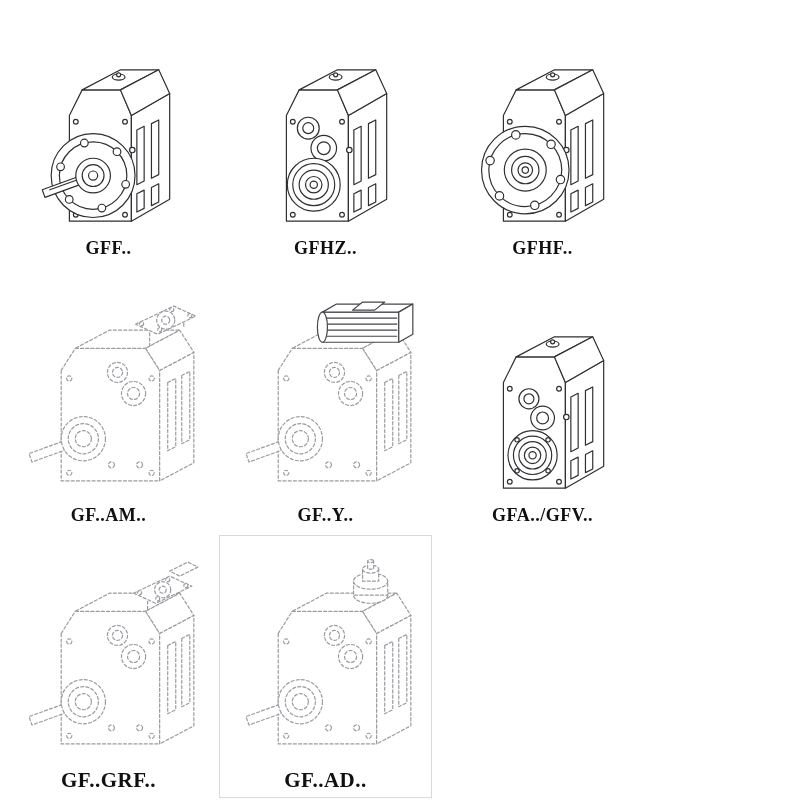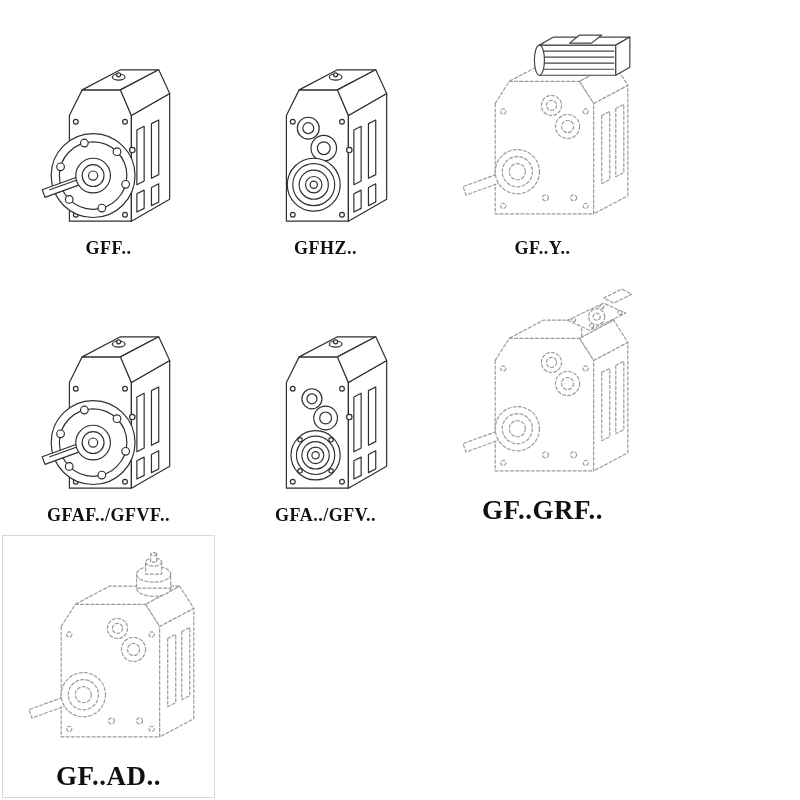--- a/index.html
+++ b/index.html
@@ -10,21 +10,21 @@
   .cell{display:flex;flex-direction:column;align-items:center;justify-content:flex-end;
         padding:6px 2px 8px 2px;box-sizing:border-box;}
   .cell svg{display:block;margin:auto auto 2px auto;}
   .draw{height:196px;width:auto;stroke-width:1.3;stroke-linejoin:round;stroke-linecap:round;}
   .draw-lg{height:216px;width:auto;stroke-width:1.2;stroke-linejoin:round;stroke-linecap:round;}
   .solid{stroke:var(--solid,#2f2f33);}
   .dashed{stroke:var(--dashed,#9b9ba1);stroke-dasharray:3 2.2;}
   .ml{stroke:#45454a;stroke-dasharray:none;}
   .label{font-weight:700;font-size:18px;letter-spacing:.5px;color:#101010;
          text-align:center;white-space:nowrap;line-height:1.1;padding-top:4px;}
-  .label-lg{font-size:27px;}
+  .label-lg{font-size:21px;}
   .boxed{outline:1px solid #d9d9d9;outline-offset:-3px;}
 </style>
 </head>
 <body>
 
 <svg width="0" height="0" style="position:absolute" aria-hidden="true">
 <defs>
   <g id="housingA">
     <path fill="#fff" d="M30,80 L44,52 L86,52 L98,80 L98,196 L30,196 Z"></path>
     <path fill="#fff" d="M98,80 L140,56 L140,172 L98,196 Z"></path>
@@ -191,45 +191,54 @@
     <div class="cell">
       <svg class="draw solid" viewBox="0 0 190 215">
         <g transform="translate(22,6)">
             <use href="#housingA"></use>
             <use href="#hollowAlt"></use>
           </g>
       </svg>
       <div class="label">GFHZ..</div>
     </div>
 
-
-
-
+    <div class="cell">
+      <svg class="draw solid" viewBox="0 0 190 215">
+        <g transform="translate(22,6)">
+            <use href="#housingA"></use>
+            <use href="#flangeBore"></use>
+          </g>
+      </svg>
+      <div class="label">GFHF..</div>
+    </div>
+
+
+
+    <div class="cell">
+      <svg class="draw-lg dashed" viewBox="0 0 190 215">
+        <g transform="translate(6,12)">
+            <use href="#housingB"></use>
+            <use href="#adapterAM"></use>
+          </g>
+      </svg>
+      <div class="label">GF..AM..</div>
+    </div>
 
     <div class="cell">
       <svg class="draw-lg dashed" viewBox="0 0 190 215">
         <g transform="translate(6,12)">
             <use href="#housingB"></use>
             <g class="ml">
               <use href="#motorY"></use>
             </g>
           </g>
       </svg>
       <div class="label">GF..Y..</div>
     </div>
 
-    <div class="cell">
-      <svg class="draw solid" viewBox="0 0 190 215">
-        <g transform="translate(22,6)">
-            <use href="#housingA"></use>
-            <use href="#flangeShaft"></use>
-          </g>
-      </svg>
-      <div class="label">GFAF../GFVF..</div>
-    </div>
 
     <div class="cell">
       <svg class="draw solid" viewBox="0 0 190 215">
         <g transform="translate(22,6)">
             <use href="#housingA"></use>
             <use href="#hollowBores"></use>
           </g>
       </svg>
       <div class="label">GFA../GFV..</div>
     </div>

